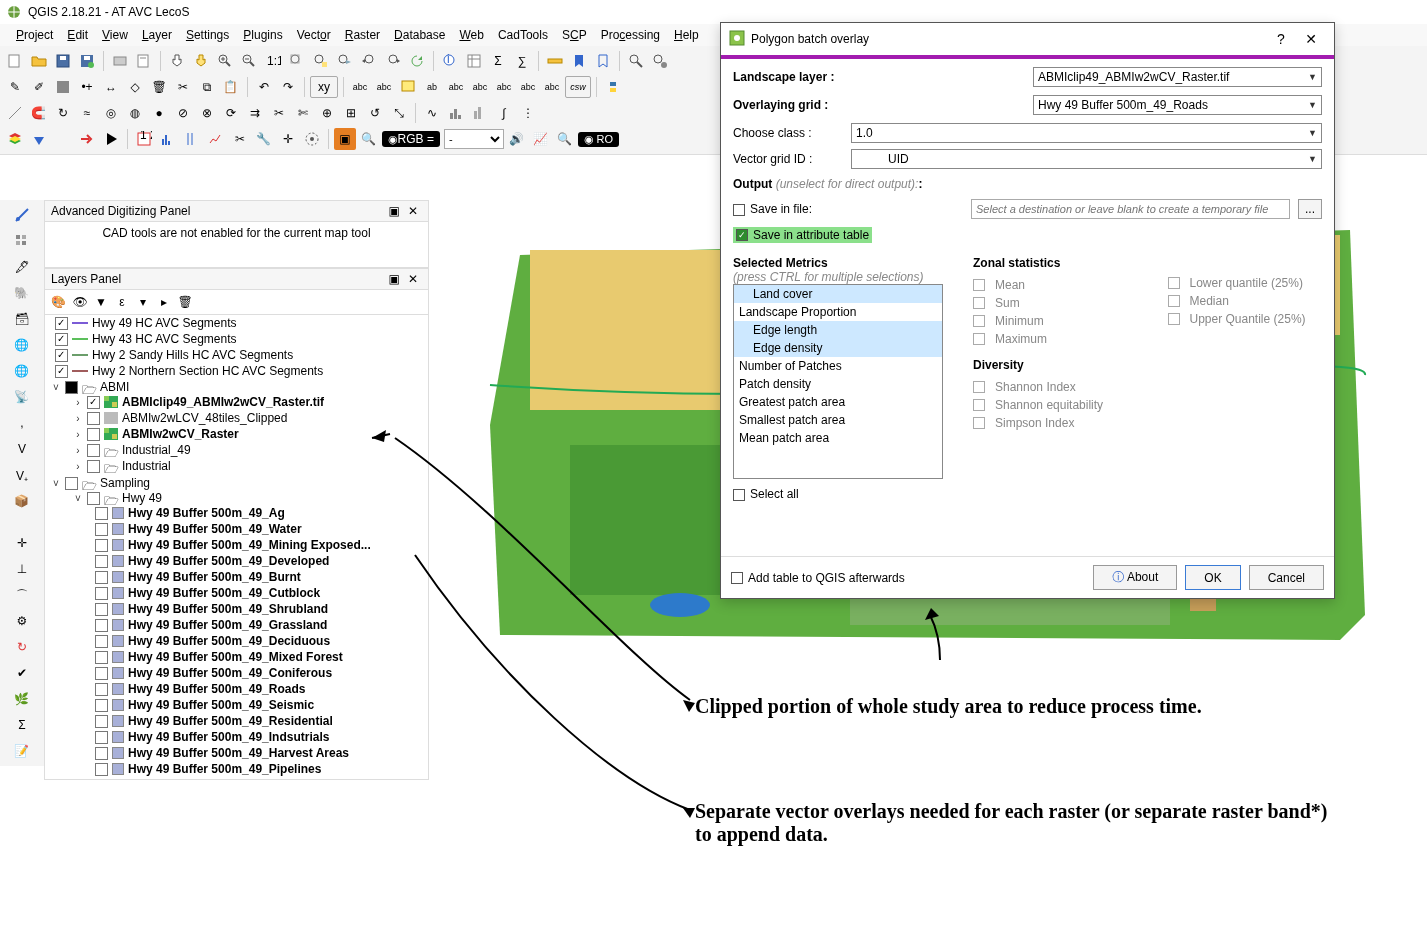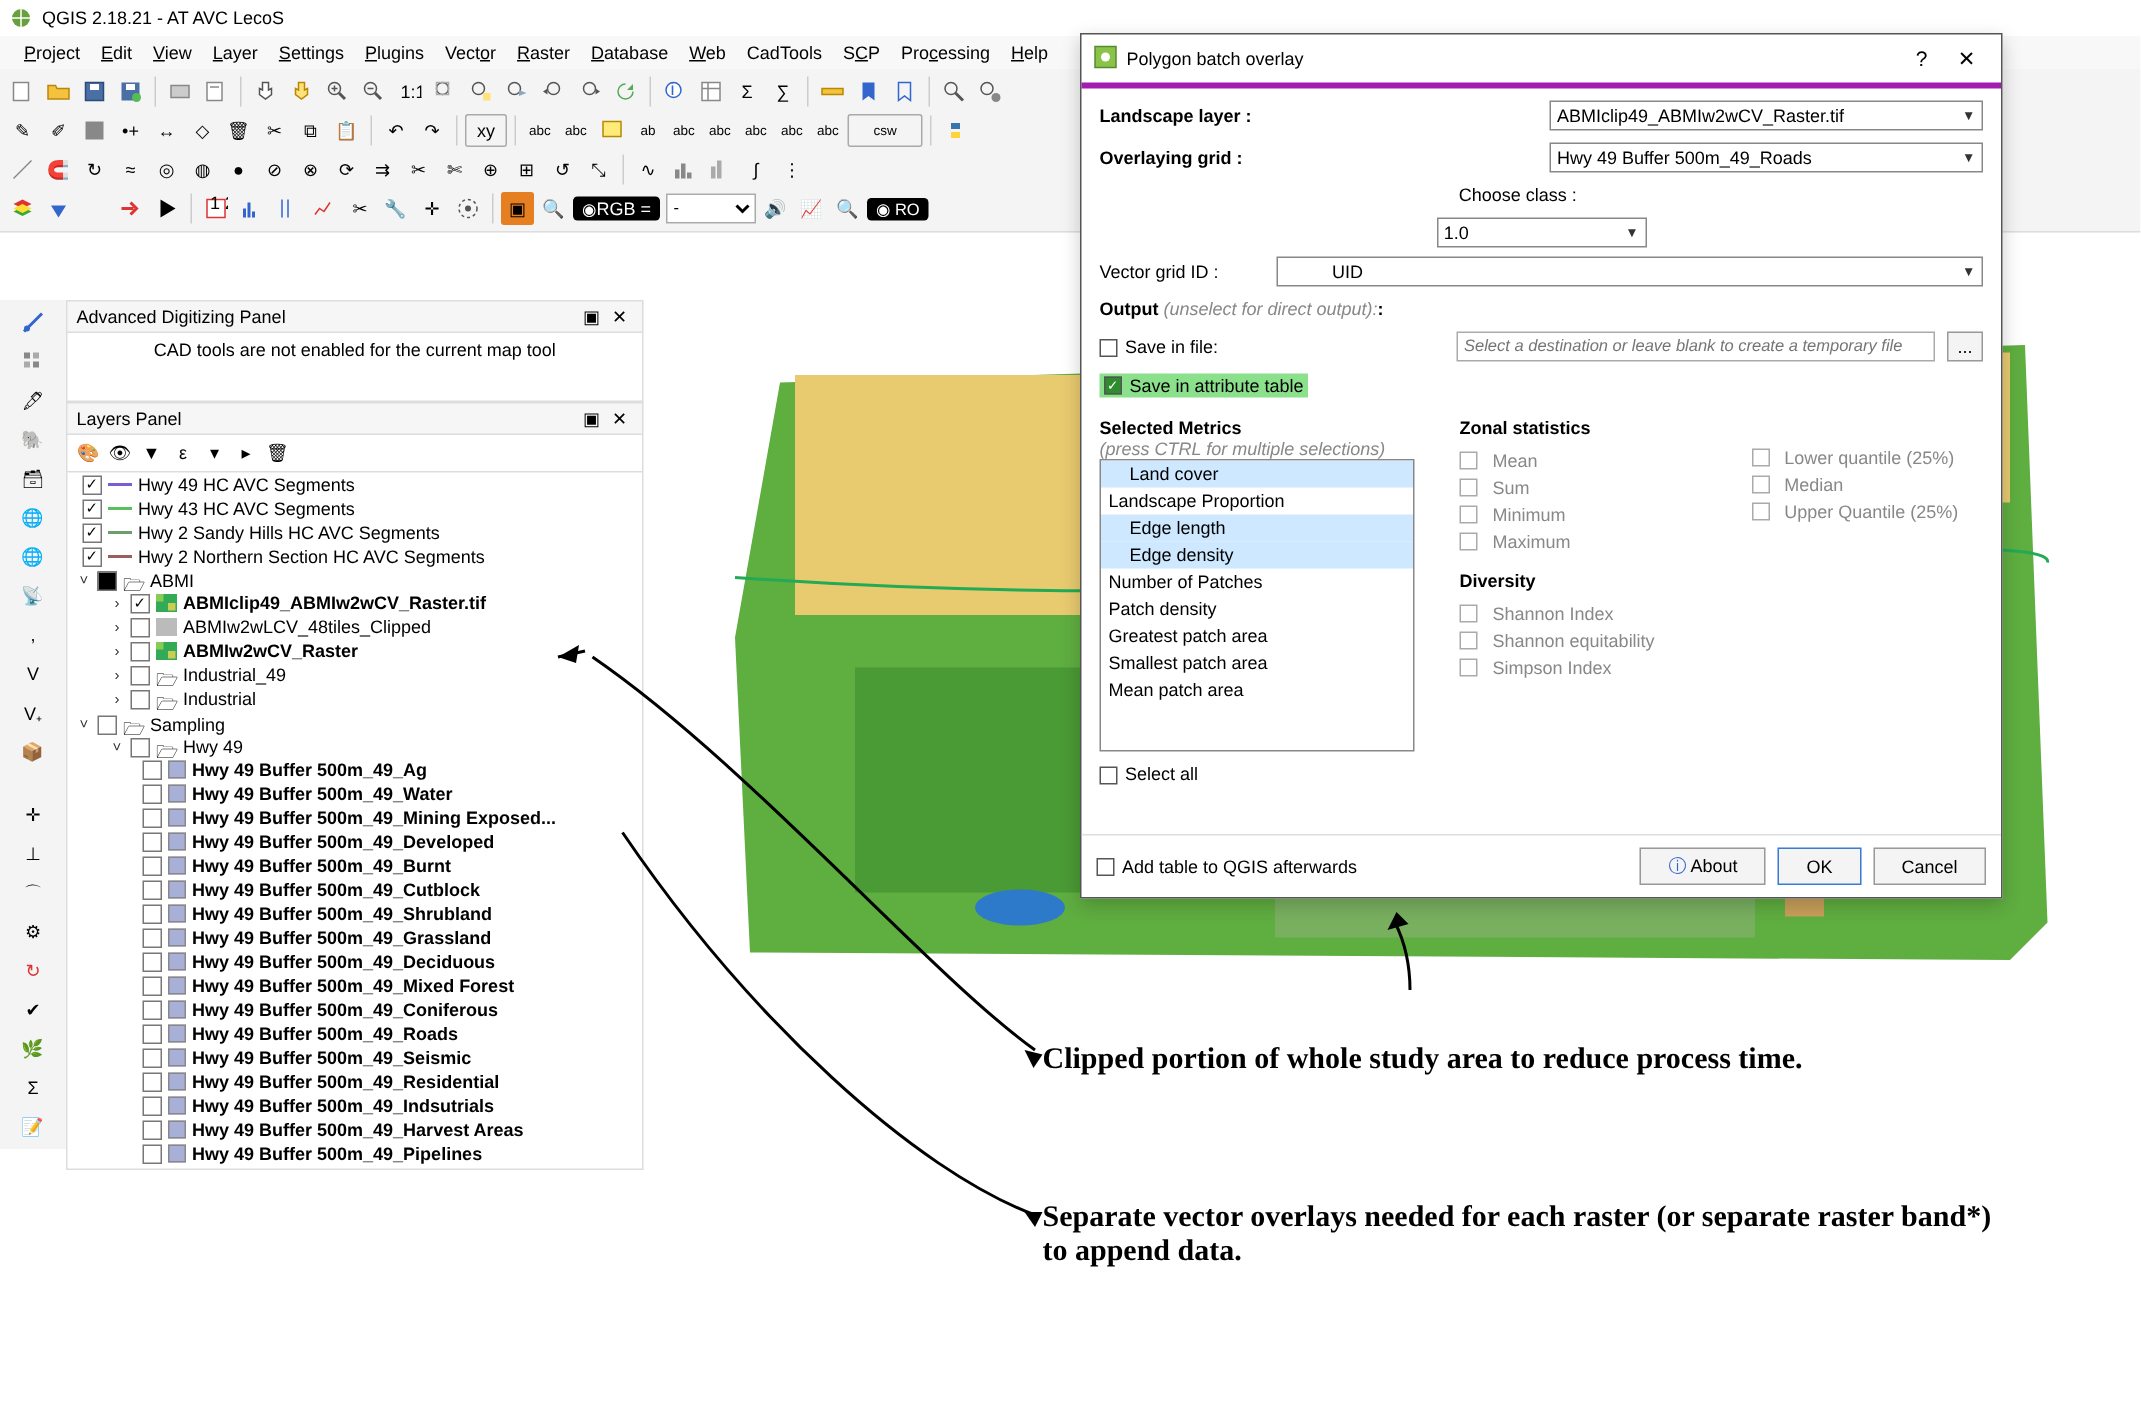--- a/index.html
+++ b/index.html
@@ -281,21 +281,21 @@
         <svg>
           <rect x="2" y="2" width="12" height="10" fill="#ffeb7a" stroke="#b88800"></rect>
         </svg>
       </button>
     <button class="tb-btn" style="font-size:9px;">ab</button>
     <button class="tb-btn" style="font-size:9px;">abc</button>
     <button class="tb-btn" style="font-size:9px;">abc</button>
     <button class="tb-btn" style="font-size:9px;">abc</button>
     <button class="tb-btn" style="font-size:9px;">abc</button>
     <button class="tb-btn" style="font-size:9px;">abc</button>
-    <span class="tb-btn" style="border:1px solid #aaa; width:50px; font-size:9px;">csw</span>
+    <span class="tb-btn" style="border:1px solid #aaa; width:26px; font-size:9px;font-style:italic;">csw</span>
     <span class="tb-sep"></span>
     <button class="tb-btn">
         <svg>
           <path d="M5 3h6v4H5z" fill="#3776ab"></path>
           <path d="M5 9h6v4H5z" fill="#ffd43b"></path>
         </svg>
       </button>
   </div>
 
   <div class="tb-row">
@@ -797,21 +797,21 @@
     </div>
     <div class="form-row">
       <span class="lbl">Overlaying grid :</span>
       <div class="combo">
           <span>Hwy 49 Buffer 500m_49_Roads</span>
           <span class="caret">▼</span>
         </div>
     </div>
     <div class="opt-row">
       <div style="flex:1;">
-        <div style="display:flex; align-items:center; gap:8px; margin-bottom:6px;flex-direction:column;">
+        <div style="display:flex; align-items:center; gap:8px; margin-bottom:6px;">
           <span style="width:110px;">Choose class :</span>
           <div class="combo" style="width:140px;">
               <span>1.0</span>
               <span class="caret">▼</span>
             </div>
         </div>
         <div style="display:flex; align-items:center; gap:8px;">
           <span style="width:110px;">Vector grid ID :</span>
           <div class="combo" style="width:140px;padding-left:36px;">
               <span>UID</span>

